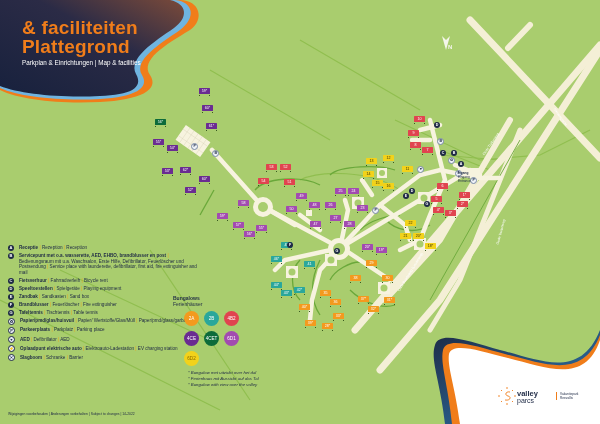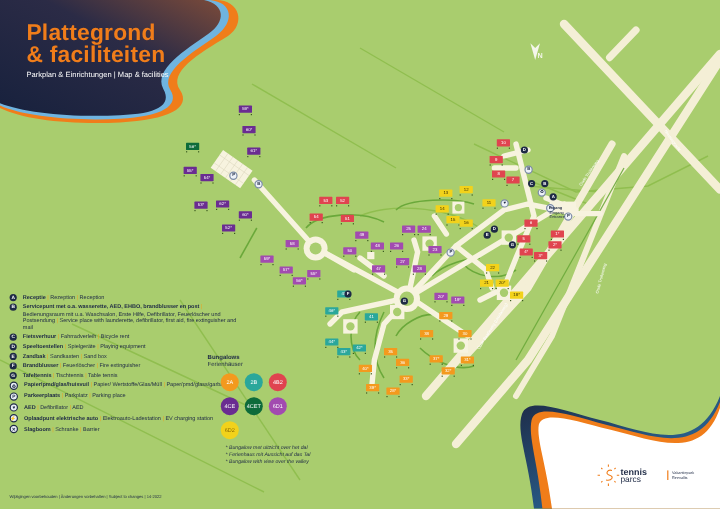--- a/index.html
+++ b/index.html
@@ -140,22 +140,22 @@
 
   <g transform="translate(507,396)" stroke="#f07d1a" stroke-width="0.9" fill="none">
     <path d="M3 -4 C -1 -5, -3 -1, 1 0 C 5 1, 3 5, -2 4"></path>
     <path d="M0 -9 V-7 M0 7 V9 M-9 0 H-7 M7 0 H9 M-6 -6 L-5 -5 M5 5 L6 6 M6 -6 L5 -5 M-5 5 L-6 6"></path>
   </g>
 
   <path d="M442 36 L446 50 L450 36 L446 40 Z" fill="#f4f6ea"></path>
 </svg>
 
 <div class="abs title">
+  <div>&amp; faciliteiten</div>
   <div>Plattegrond</div>
-  <div>&amp; faciliteiten</div>
 </div>
 <div class="abs subtitle">Parkplan &amp; Einrichtungen | Map &amp; facilities</div>
 
 <div class="abs north" style="left:448px;top:44px;font-size:6px;">N</div>
 
 <div id="lots">
     <div class="lot" style="left: 155px; top: 119px; background: rgb(13, 107, 58);">56*</div>
     <div class="lot" style="left: 199px; top: 88px; background: rgb(106, 44, 145);">59*</div>
     <div class="lot" style="left: 202px; top: 105px; background: rgb(106, 44, 145);">60*</div>
     <div class="lot" style="left: 206px; top: 123px; background: rgb(106, 44, 145);">61*</div>
@@ -321,18 +321,18 @@
     <div class="bcirc" style="left: 0px; top: 40px; background: rgb(242, 210, 27); color: rgb(138, 106, 0);">6D2</div>
   </div>
 <div class="abs bung-notes">
   <div>* Bungalow met uitzicht over het dal</div>
   <div>* Ferienhaus mit Aussicht auf das Tal</div>
   <div>* Bungalow with view over the valley</div>
 </div>
 
 <div class="abs footer">Wijzigingen voorbehouden | Änderungen vorbehalten | Subject to changes | 14-2022</div>
 
-<div class="abs brand">tennis</div>
+<div class="abs brand">valley</div>
 <div class="abs brand2">parcs</div>
 <div class="abs brandsub">
   <div>Vakantiepark</div>
   <div>Reevallis</div>
 </div>
 
 </body></html>

